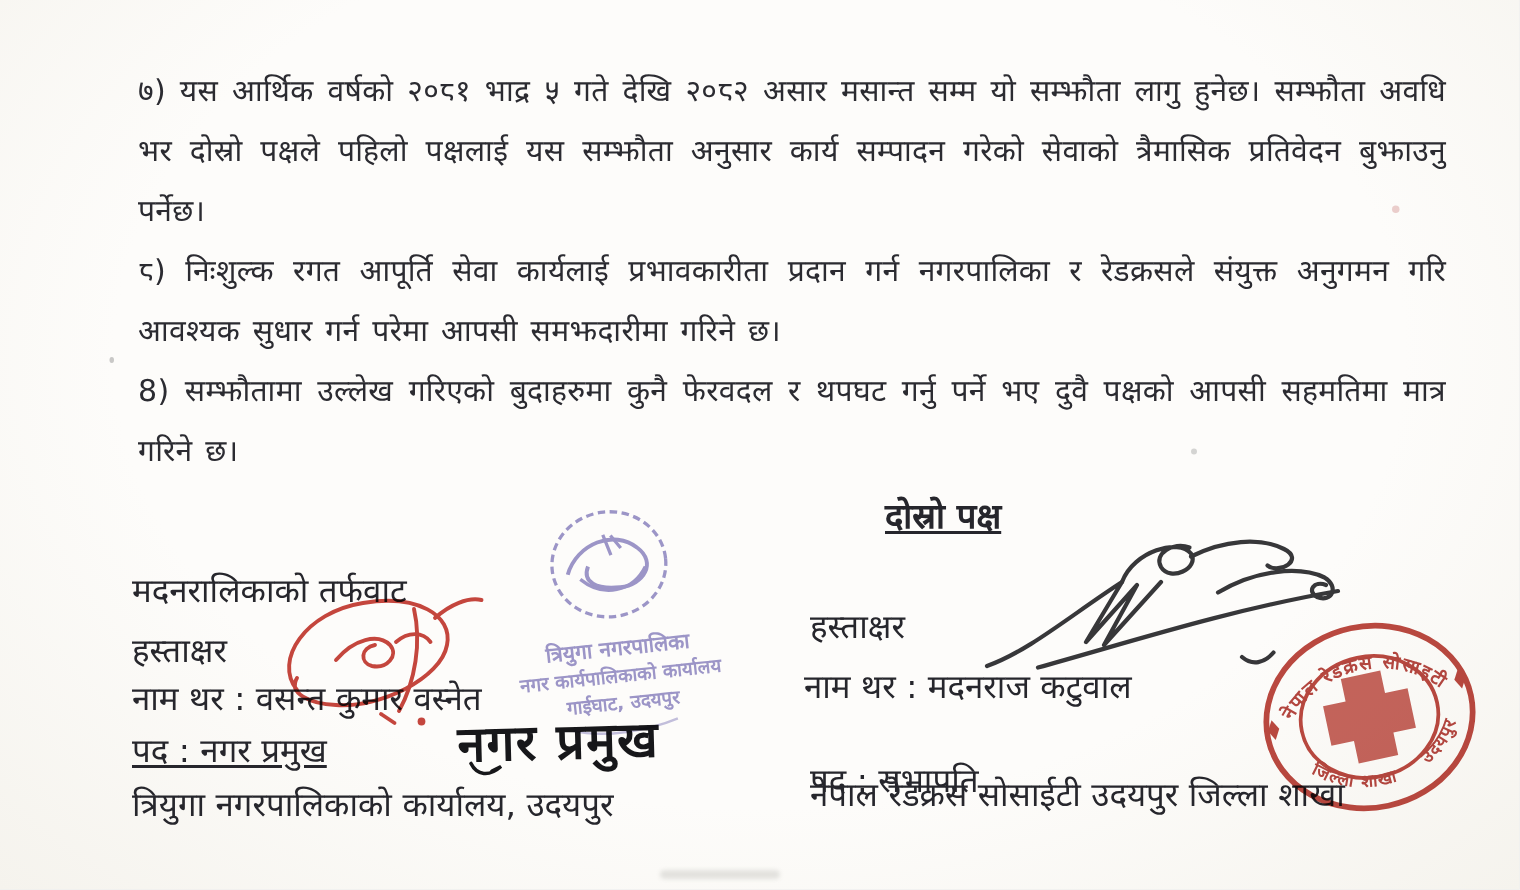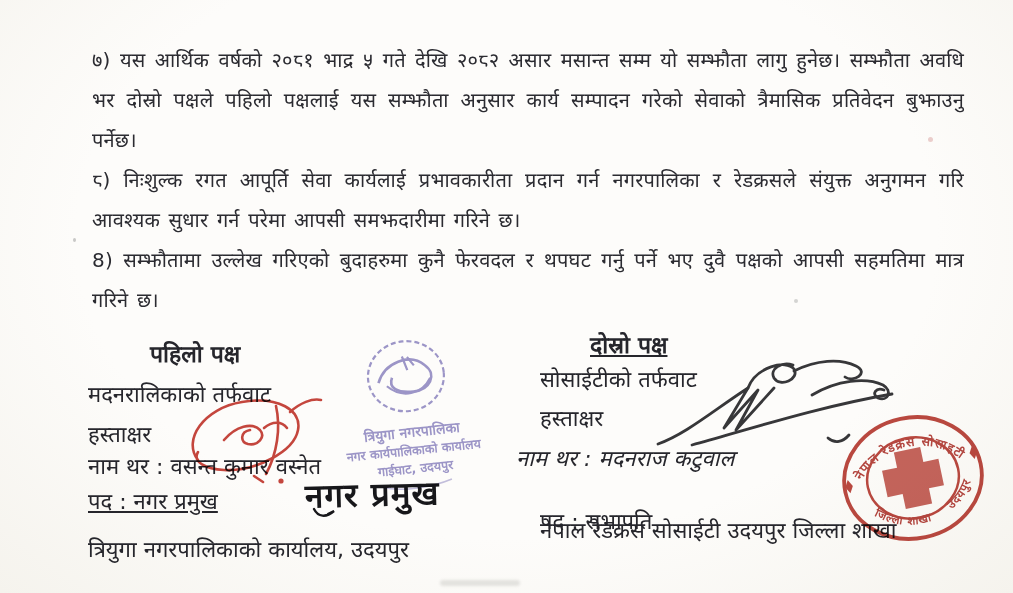--- a/index.html
+++ b/index.html
@@ -37,26 +37,25 @@
 <body>
 
 <div class="page">
 
   <div class="clauses">
     <p class="clause">७) यस आर्थिक वर्षको २०८१ भाद्र ५ गते देखि २०८२ असार मसान्त सम्म यो सम्झौता लागु हुनेछ। सम्झौता अवधि भर दोस्रो पक्षले पहिलो पक्षलाई यस सम्झौता अनुसार कार्य सम्पादन गरेको सेवाको त्रैमासिक प्रतिवेदन बुझाउनु पर्नेछ।</p>
     <p class="clause">८) निःशुल्क रगत आपूर्ति सेवा कार्यलाई प्रभावकारीता प्रदान गर्न नगरपालिका र रेडक्रसले संयुक्त अनुगमन गरि आवश्यक सुधार गर्न परेमा आपसी समझदारीमा गरिने छ।</p>
     <p class="clause">8) सम्झौतामा उल्लेख गरिएको बुदाहरुमा कुनै फेरवदल र थपघट गर्नु पर्ने भए दुवै पक्षको आपसी सहमतिमा मात्र गरिने छ।</p>
   </div>
 
-  <div class="sigtext sig-heading" style="left:150px;top:340px;">पहिलो पक्ष</div>
   <div class="sigtext" style="left:88px;top:381px;">मदनरालिकाको तर्फवाट</div>
   <div class="sigtext" style="left:88px;top:421px;">हस्ताक्षर</div>
   <div class="sigtext" style="left:88px;top:453px;">नाम थर : वसन्त कुमार वस्नेत</div>
   <div class="sigtext" style="left:88px;top:488px;text-decoration:underline;">पद : नगर प्रमुख</div>
-  <div class="sigtext" style="left:88px;top:536px;text-align:right;">त्रियुगा नगरपालिकाको कार्यालय, उदयपुर</div>
+  <div class="sigtext" style="left:88px;top:524px;text-align:right;">त्रियुगा नगरपालिकाको कार्यालय, उदयपुर</div>
 
   <div class="mayor-stamp">नगर प्रमुख</div>
   <svg class="ink" style="left:312px;top:506px;" width="26" height="14" viewBox="0 0 26 14">
     <path d="M2,3 C6,11 14,12 22,5 L16,8" fill="none" stroke="#17171a" stroke-width="2.4" stroke-linecap="round"></path>
   </svg>
 
   <svg class="ink" style="left:180px;top:388px;" width="150" height="100" viewBox="0 0 150 100">
     <g fill="none" stroke="#c0332a" stroke-width="2.6" stroke-linecap="round" opacity="0.9">
       <path d="M18,72 C2,52 24,20 62,14 C98,8 122,22 118,42 C114,64 74,84 44,82 C26,81 12,74 18,64"></path>
       <path d="M44,52 C56,38 72,34 80,42 C86,49 78,58 68,56 C60,54 60,44 70,42"></path>
@@ -77,23 +76,22 @@
       <path d="M55,148 C75,155 105,153 125,147" stroke-width="1.6" opacity=".6"></path>
     </g>
     <g fill="#5b51a8" text-anchor="middle" font-weight="bold">
       <text x="90" y="101" font-size="14">त्रियुगा नगरपालिका</text>
       <text x="90" y="119" font-size="12.5">नगर कार्यपालिकाको कार्यालय</text>
       <text x="90" y="137" font-size="12.5">गाईघाट, उदयपुर</text>
     </g>
   </svg>
 
   <div class="sigtext sig-heading" style="left:590px;top:331px;text-decoration:underline;">दोस्रो पक्ष</div>
-  <div class="sigtext" style="left:540px;top:366px;">सोसाईटीको तर्फवाट</div>
   <div class="sigtext" style="left:540px;top:405px;">हस्ताक्षर</div>
-  <div class="sigtext" style="left:516px;top:445px;font-style:italic;">नाम थर : मदनराज कटुवाल</div>
+  <div class="sigtext" style="left:536px;top:445px;">नाम थर : मदनराज कटुवाल</div>
   <div class="sigtext" style="left:540px;top:508px;">पद : सभापति</div>
   <div class="sigtext" style="left:540px;top:517px;">नेपाल रेडक्रस सोसाईटी उदयपुर जिल्ला शाखा</div>
 
   <svg class="ink" style="left:652px;top:350px;" width="250" height="100" viewBox="0 0 250 100">
     <g fill="none" stroke="#26262a" stroke-width="2.8" stroke-linecap="round" stroke-linejoin="round" opacity=".92">
       <path d="M6,94 C34,84 62,60 96,38 L72,78 L106,40 L84,80 L122,38"></path>
       <path d="M96,38 C104,17 134,9 142,19 C148,29 128,38 122,28 C117,19 130,11 141,15"></path>
       <path d="M142,21 C164,10 188,8 204,16 C218,23 201,33 193,27"></path>
       <path d="M160,45 C185,30 214,27 231,35 C241,41 236,52 226,48 C219,44 224,37 232,40"></path>
       <path d="M40,95 C95,80 165,57 240,44"></path>

